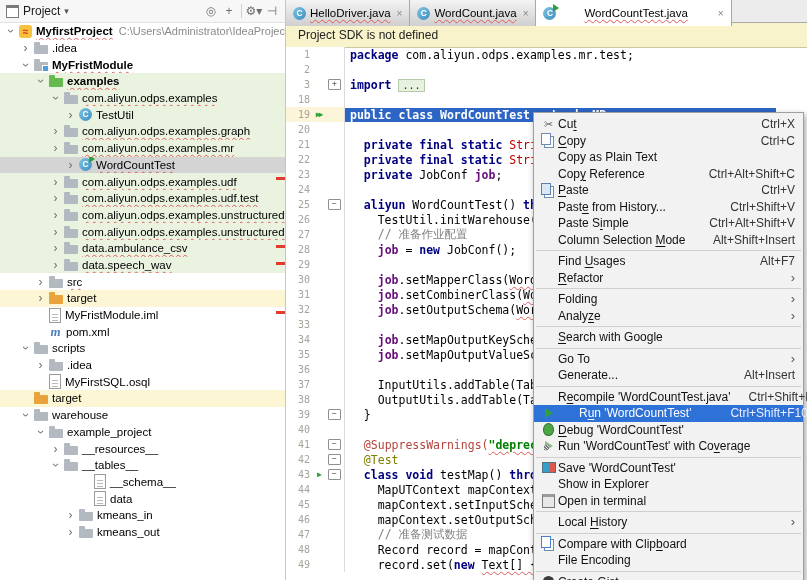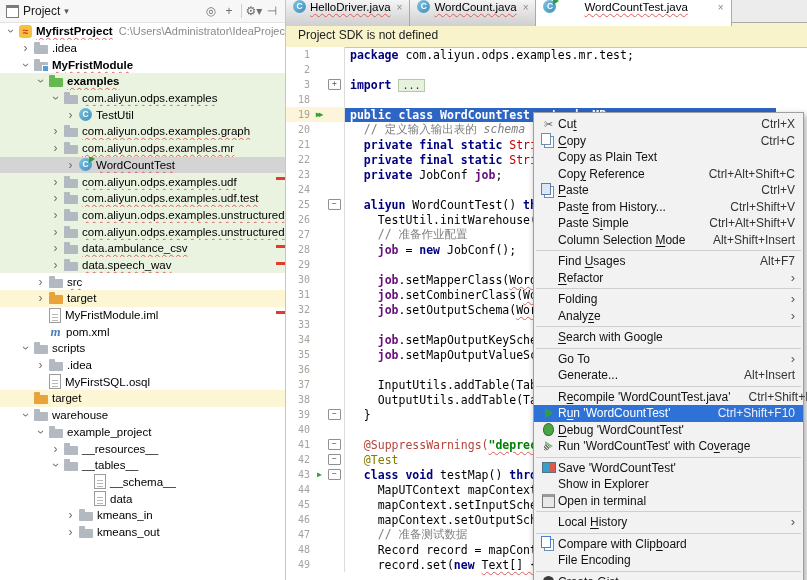--- a/index.html
+++ b/index.html
@@ -43,21 +43,21 @@
   .ic-file{width:10px;height:13px;background:#fdfdfd;border:1px solid #9b9b9b;background-image:repeating-linear-gradient(#fff 0 2px,#b9b9b9 2px 3px);background-size:6px 9px;background-position:2px 3px;background-repeat:no-repeat;}
   .ic-maven{width:13px;height:13px;color:#4b7fbc;font-family:"Liberation Serif",serif;font-style:italic;font-weight:bold;font-size:13px;line-height:13px;text-align:center;}
   .ic-maven::after{content:"m";}
   .vcs-mark{position:absolute;left:276px;width:14px;height:3px;background:#e23b2e;}
 
   #splitter{position:absolute;left:285px;top:0;width:1px;height:580px;background:#c6c6c6;}
 
   
   #editor-pane{position:absolute;left:286px;top:0;width:521px;height:580px;background:#fff;}
   #tab-bar{height:22px;display:flex;background:#ececec;border-bottom:1px solid #a9a9a9;}
-  .tab{display:flex;align-items:flex-end;padding:13px 7px;border-right:1px solid #a9a9a9;background:linear-gradient(#f4f4f4,#cfcfcf);font-size:11.5px;}
+  .tab{display:flex;align-items:center;padding:13px 7px;border-right:1px solid #a9a9a9;background:linear-gradient(#f4f4f4,#cfcfcf);font-size:11.5px;}
   .tab.active{background:#fff;gap:24px;}
   .tab .tic{margin:0 4px 0 0;}
   .tab .close{margin-left:6px;color:#888;font-size:10px;}
   #sdk-banner{height:24px;background:#f8f3cb;border-bottom:1px solid #cbc7a0;display:flex;align-items:center;padding-left:12px;font-size:12px;color:#222;}
 
   #editor{position:absolute;top:47px;left:0;right:0;bottom:0;overflow:hidden;
           font-family:"DejaVu Sans Mono","Liberation Mono",monospace;font-size:11.5px;}
   .line{height:15px;display:flex;align-items:center;white-space:pre;}
   .gut{flex:none;width:58px;height:15px;display:flex;align-items:center;border-right:1px solid #dcdcdc;background:#fff;}
   .line.cur .gut{background:#fcf5da;}
@@ -84,21 +84,21 @@
   .spill{background:#e6f1de;border:1px solid #b5c9ab;color:#333;padding:0 3px;font-size:10px;}
 
   
   #context-menu{position:absolute;left:533px;top:112px;width:269px;background:#f2f2f2;border:1px solid #9f9f9f;
                 box-shadow:2px 3px 7px rgba(0,0,0,.35);padding:3px 0;font-size:12px;}
   .mi{height:16.5px;display:flex;align-items:center;padding:0 8px 0 5px;color:#111;}
   .mi .mic{width:19px;flex:none;display:flex;align-items:center;justify-content:center;position:relative;}
   .mi .mlbl{white-space:nowrap;}
   .mi .msc{margin-left:auto;color:#333;white-space:nowrap;padding-left:18px;}
   .mi .marrow{margin-left:auto;color:#555;font-size:13px;line-height:10px;}
-  .mi.selected{background:#2e72d8;color:#fff;}
+  .mi.selected{background:#2e72d8;color:#fff;gap:21px;}
   .mi.selected .msc{color:#eef;}
   .msep{height:1px;background:#cfcfcf;margin:2px 2px;}
   
   .mi-cut{color:#666;font-size:11px;}
   .mi-copy,.mi-paste,.mi-compare{width:8px;height:10px;border:1px solid #6d8db5;background:#fff;box-shadow:3px 3px 0 -1px #fff,3px 3px 0 0 #6d8db5;margin:-3px 3px 0 -3px;}
   .mi-paste{border-color:#5b7fae;background:#dce7f5;}
   .mi-compare{border-color:#4a7fd0;}
   .mi-run{width:0;height:0;border-left:8px solid #2fa139;border-top:5px solid transparent;border-bottom:5px solid transparent;}
   .mi-debug{width:9px;height:11px;background:#4ba446;border-radius:50% 50% 45% 45%;border:1px solid #2d7a2d;}
   .mi-cov{width:0;height:0;border-left:8px solid #8fb98f;border-top:5px solid transparent;border-bottom:5px solid transparent;position:relative;}
@@ -344,21 +344,21 @@
       </div>
     <div id="sdk-banner">
       <span>Project SDK is not defined</span>
     </div>
     <div id="editor">
         <div class="line"><span class="gut"><span class="ln">1</span><span class="runic hidden">▶</span><span class="foldic hidden">−</span></span><span class="code"><span class="sk">package </span><span class="st">com.aliyun.odps.examples.mr.test;</span></span></div>
         <div class="line"><span class="gut"><span class="ln">2</span><span class="runic hidden">▶</span><span class="foldic hidden">−</span></span><span class="code"></span></div>
         <div class="line"><span class="gut"><span class="ln">3</span><span class="runic hidden">▶</span><span class="foldic">+</span></span><span class="code"><span class="sk">import </span><span class="spill">...</span></span></div>
         <div class="line"><span class="gut"><span class="ln">18</span><span class="runic hidden">▶</span><span class="foldic hidden">−</span></span><span class="code"></span></div>
         <div class="line cur sel"><span class="gut"><span class="ln">19</span><span class="runic">▶▶</span><span class="foldic hidden">−</span></span><span class="code"><span class="sk">public class </span><span class="st">WordCountTest </span><span class="sk">extends </span><span class="st">MR</span></span></div>
-        <div class="line"><span class="gut"><span class="ln">20</span><span class="runic hidden">▶</span><span class="foldic hidden">−</span></span><span class="code"><span class="st">  </span><span class="scm">// 定义输入输出表的 </span><span class="sci">schema</span></span></div>
+        <div class="line"><span class="gut"><span class="ln">20</span><span class="runic hidden">▶</span><span class="foldic hidden">−</span></span></div>
         <div class="line"><span class="gut"><span class="ln">21</span><span class="runic hidden">▶</span><span class="foldic hidden">−</span></span><span class="code"><span class="st">  </span><span class="sk">private final static </span><span class="se">String </span><span class="sf">INPUT_</span></span></div>
         <div class="line"><span class="gut"><span class="ln">22</span><span class="runic hidden">▶</span><span class="foldic hidden">−</span></span><span class="code"><span class="st">  </span><span class="sk">private final static </span><span class="se">String </span><span class="sf">OUTPUT</span></span></div>
         <div class="line"><span class="gut"><span class="ln">23</span><span class="runic hidden">▶</span><span class="foldic hidden">−</span></span><span class="code"><span class="st">  </span><span class="sk">private </span><span class="st">JobConf </span><span class="sv">job</span><span class="st">;</span></span></div>
         <div class="line"><span class="gut"><span class="ln">24</span><span class="runic hidden">▶</span><span class="foldic hidden">−</span></span><span class="code"></span></div>
         <div class="line"><span class="gut"><span class="ln">25</span><span class="runic hidden">▶</span><span class="foldic">−</span></span><span class="code"><span class="st">  </span><span class="sk">aliyun </span><span class="st">WordCountTest() </span><span class="sk">throws </span><span class="se">Except</span></span></div>
         <div class="line"><span class="gut"><span class="ln">26</span><span class="runic hidden">▶</span><span class="foldic hidden">−</span></span><span class="code"><span class="st">    TestUtil.</span><span class="sm">initWarehouse</span><span class="st">();</span></span></div>
         <div class="line"><span class="gut"><span class="ln">27</span><span class="runic hidden">▶</span><span class="foldic hidden">−</span></span><span class="code"><span class="st">    </span><span class="scm">// 准备作业配置</span></span></div>
         <div class="line"><span class="gut"><span class="ln">28</span><span class="runic hidden">▶</span><span class="foldic hidden">−</span></span><span class="code"><span class="st">    </span><span class="sv">job</span><span class="st"> = </span><span class="sk">new </span><span class="st">JobConf();</span></span></div>
         <div class="line"><span class="gut"><span class="ln">29</span><span class="runic hidden">▶</span><span class="foldic hidden">−</span></span><span class="code"></span></div>
         <div class="line"><span class="gut"><span class="ln">30</span><span class="runic hidden">▶</span><span class="foldic hidden">−</span></span><span class="code"><span class="st">    </span><span class="sv">job</span><span class="st">.setMapperClass(</span><span class="sw">WordCount.Tokeni</span></span></div>

